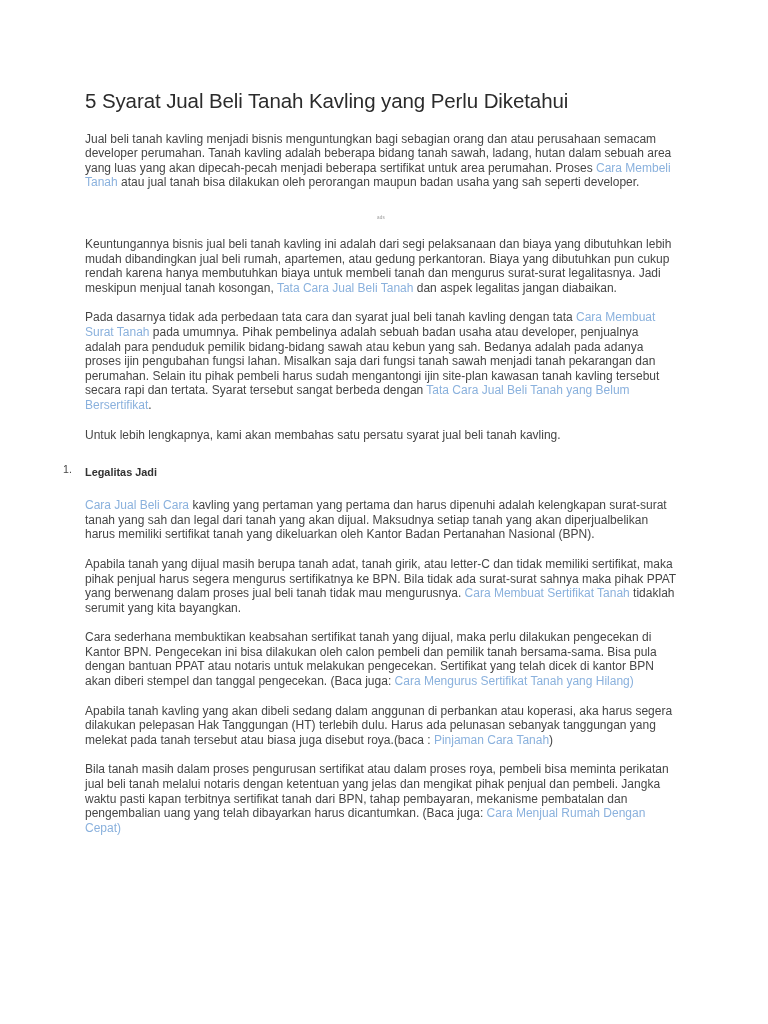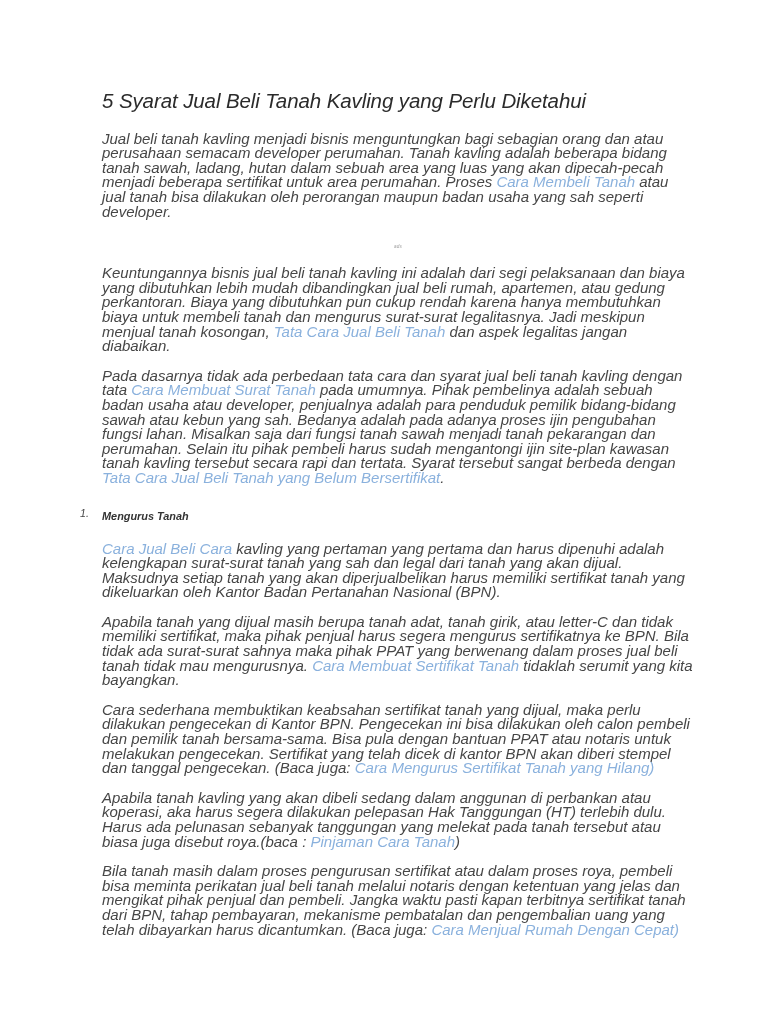--- a/index.html
+++ b/index.html
@@ -17,35 +17,34 @@
   .page {
     position: relative;
     width: 768px;
     height: 1024px;
     background: #ffffff;
     box-sizing: border-box;
     padding: 0;
   }
   .content {
     position: absolute;
-    left: 102px;
+    left: 85px;
     top: 88px;
     width: 592px;
-    font-style: italic;
   }
   h1.doc-title {
     font-size: 20.5px;
     font-weight: normal;
     color: #2b2b2b;
     margin: 0 0 18px 0;
     line-height: 1.25;
     letter-spacing: -0.1px;
   }
   p.para {
-    font-size: 15px;
+    font-size: 12px;
     line-height: 14.6px;
     color: #464646;
     margin: 0 0 15px 0;
     text-align: left;
   }
   a.link {
     color: #8ab1dd;
     text-decoration: none;
   }
   .ads-slot {
@@ -90,24 +89,25 @@
     <p class="para"><span>Jual beli tanah kavling menjadi bisnis menguntungkan bagi sebagian orang dan atau perusahaan semacam developer perumahan. Tanah kavling adalah beberapa bidang tanah sawah, ladang, hutan dalam sebuah area yang luas yang akan dipecah-pecah menjadi beberapa sertifikat untuk area perumahan. Proses </span><a class="link" href="#">Cara Membeli Tanah</a><span> atau jual tanah bisa dilakukan oleh perorangan maupun badan usaha yang sah seperti developer.</span></p>
 
     <div class="ads-slot">
       <span class="ads-label">ads</span>
     </div>
 
     <p class="para"><span>Keuntungannya bisnis jual beli tanah kavling ini adalah dari segi pelaksanaan dan biaya yang dibutuhkan lebih mudah dibandingkan jual beli rumah, apartemen, atau gedung perkantoran. Biaya yang dibutuhkan pun cukup rendah karena hanya membutuhkan biaya untuk membeli tanah dan mengurus surat-surat legalitasnya. Jadi meskipun menjual tanah kosongan, </span><a class="link" href="#">Tata Cara Jual Beli Tanah</a><span> dan aspek legalitas jangan diabaikan.</span></p>
 
     <p class="para"><span>Pada dasarnya tidak ada perbedaan tata cara dan syarat jual beli tanah kavling dengan tata </span><a class="link" href="#">Cara Membuat Surat Tanah</a><span> pada umumnya. Pihak pembelinya adalah sebuah badan usaha atau developer, penjualnya adalah para penduduk pemilik bidang-bidang sawah atau kebun yang sah. Bedanya adalah pada adanya proses ijin pengubahan fungsi lahan. Misalkan saja dari fungsi tanah sawah menjadi tanah pekarangan dan perumahan. Selain itu pihak pembeli harus sudah mengantongi ijin site-plan kawasan tanah kavling tersebut secara rapi dan tertata. Syarat tersebut sangat berbeda dengan </span><a class="link" href="#">Tata Cara Jual Beli Tanah yang Belum Bersertifikat</a><span>.</span></p>
 
+    <p class="para">Untuk lebih lengkapnya, kami akan membahas satu persatu syarat jual beli tanah kavling.</p>
 
     <div class="numbered-item">
       <span class="marker">1.</span>
-      <span class="item-title">Mengurus Tanah</span>
+      <span class="item-title">Legalitas Jadi</span>
     </div>
 
     <p class="para"><a class="link" href="#">Cara Jual Beli Cara</a><span> kavling yang pertaman yang pertama dan harus dipenuhi adalah kelengkapan surat-surat tanah yang sah dan legal dari tanah yang akan dijual. Maksudnya setiap tanah yang akan diperjualbelikan harus memiliki sertifikat tanah yang dikeluarkan oleh Kantor Badan Pertanahan Nasional (BPN).</span></p>
 
     <p class="para"><span>Apabila tanah yang dijual masih berupa tanah adat, tanah girik, atau letter-C dan tidak memiliki sertifikat, maka pihak penjual harus segera mengurus sertifikatnya ke BPN. Bila tidak ada surat-surat sahnya maka pihak PPAT yang berwenang dalam proses jual beli tanah tidak mau mengurusnya. </span><a class="link" href="#">Cara Membuat Sertifikat Tanah</a><span> tidaklah serumit yang kita bayangkan.</span></p>
 
     <p class="para"><span>Cara sederhana membuktikan keabsahan sertifikat tanah yang dijual, maka perlu dilakukan pengecekan di Kantor BPN. Pengecekan ini bisa dilakukan oleh calon pembeli dan pemilik tanah bersama-sama. Bisa pula dengan bantuan PPAT atau notaris untuk melakukan pengecekan. Sertifikat yang telah dicek di kantor BPN akan diberi stempel dan tanggal pengecekan. (Baca juga: </span><a class="link" href="#">Cara Mengurus Sertifikat Tanah yang Hilang)</a></p>
 
     <p class="para"><span>Apabila tanah kavling yang akan dibeli  sedang dalam anggunan di perbankan atau koperasi, aka harus segera dilakukan pelepasan Hak Tanggungan (HT) terlebih dulu. Harus ada pelunasan sebanyak tanggungan yang melekat pada tanah tersebut atau biasa juga disebut roya.(baca : </span><a class="link" href="#">Pinjaman Cara Tanah</a><span>)</span></p>
 

